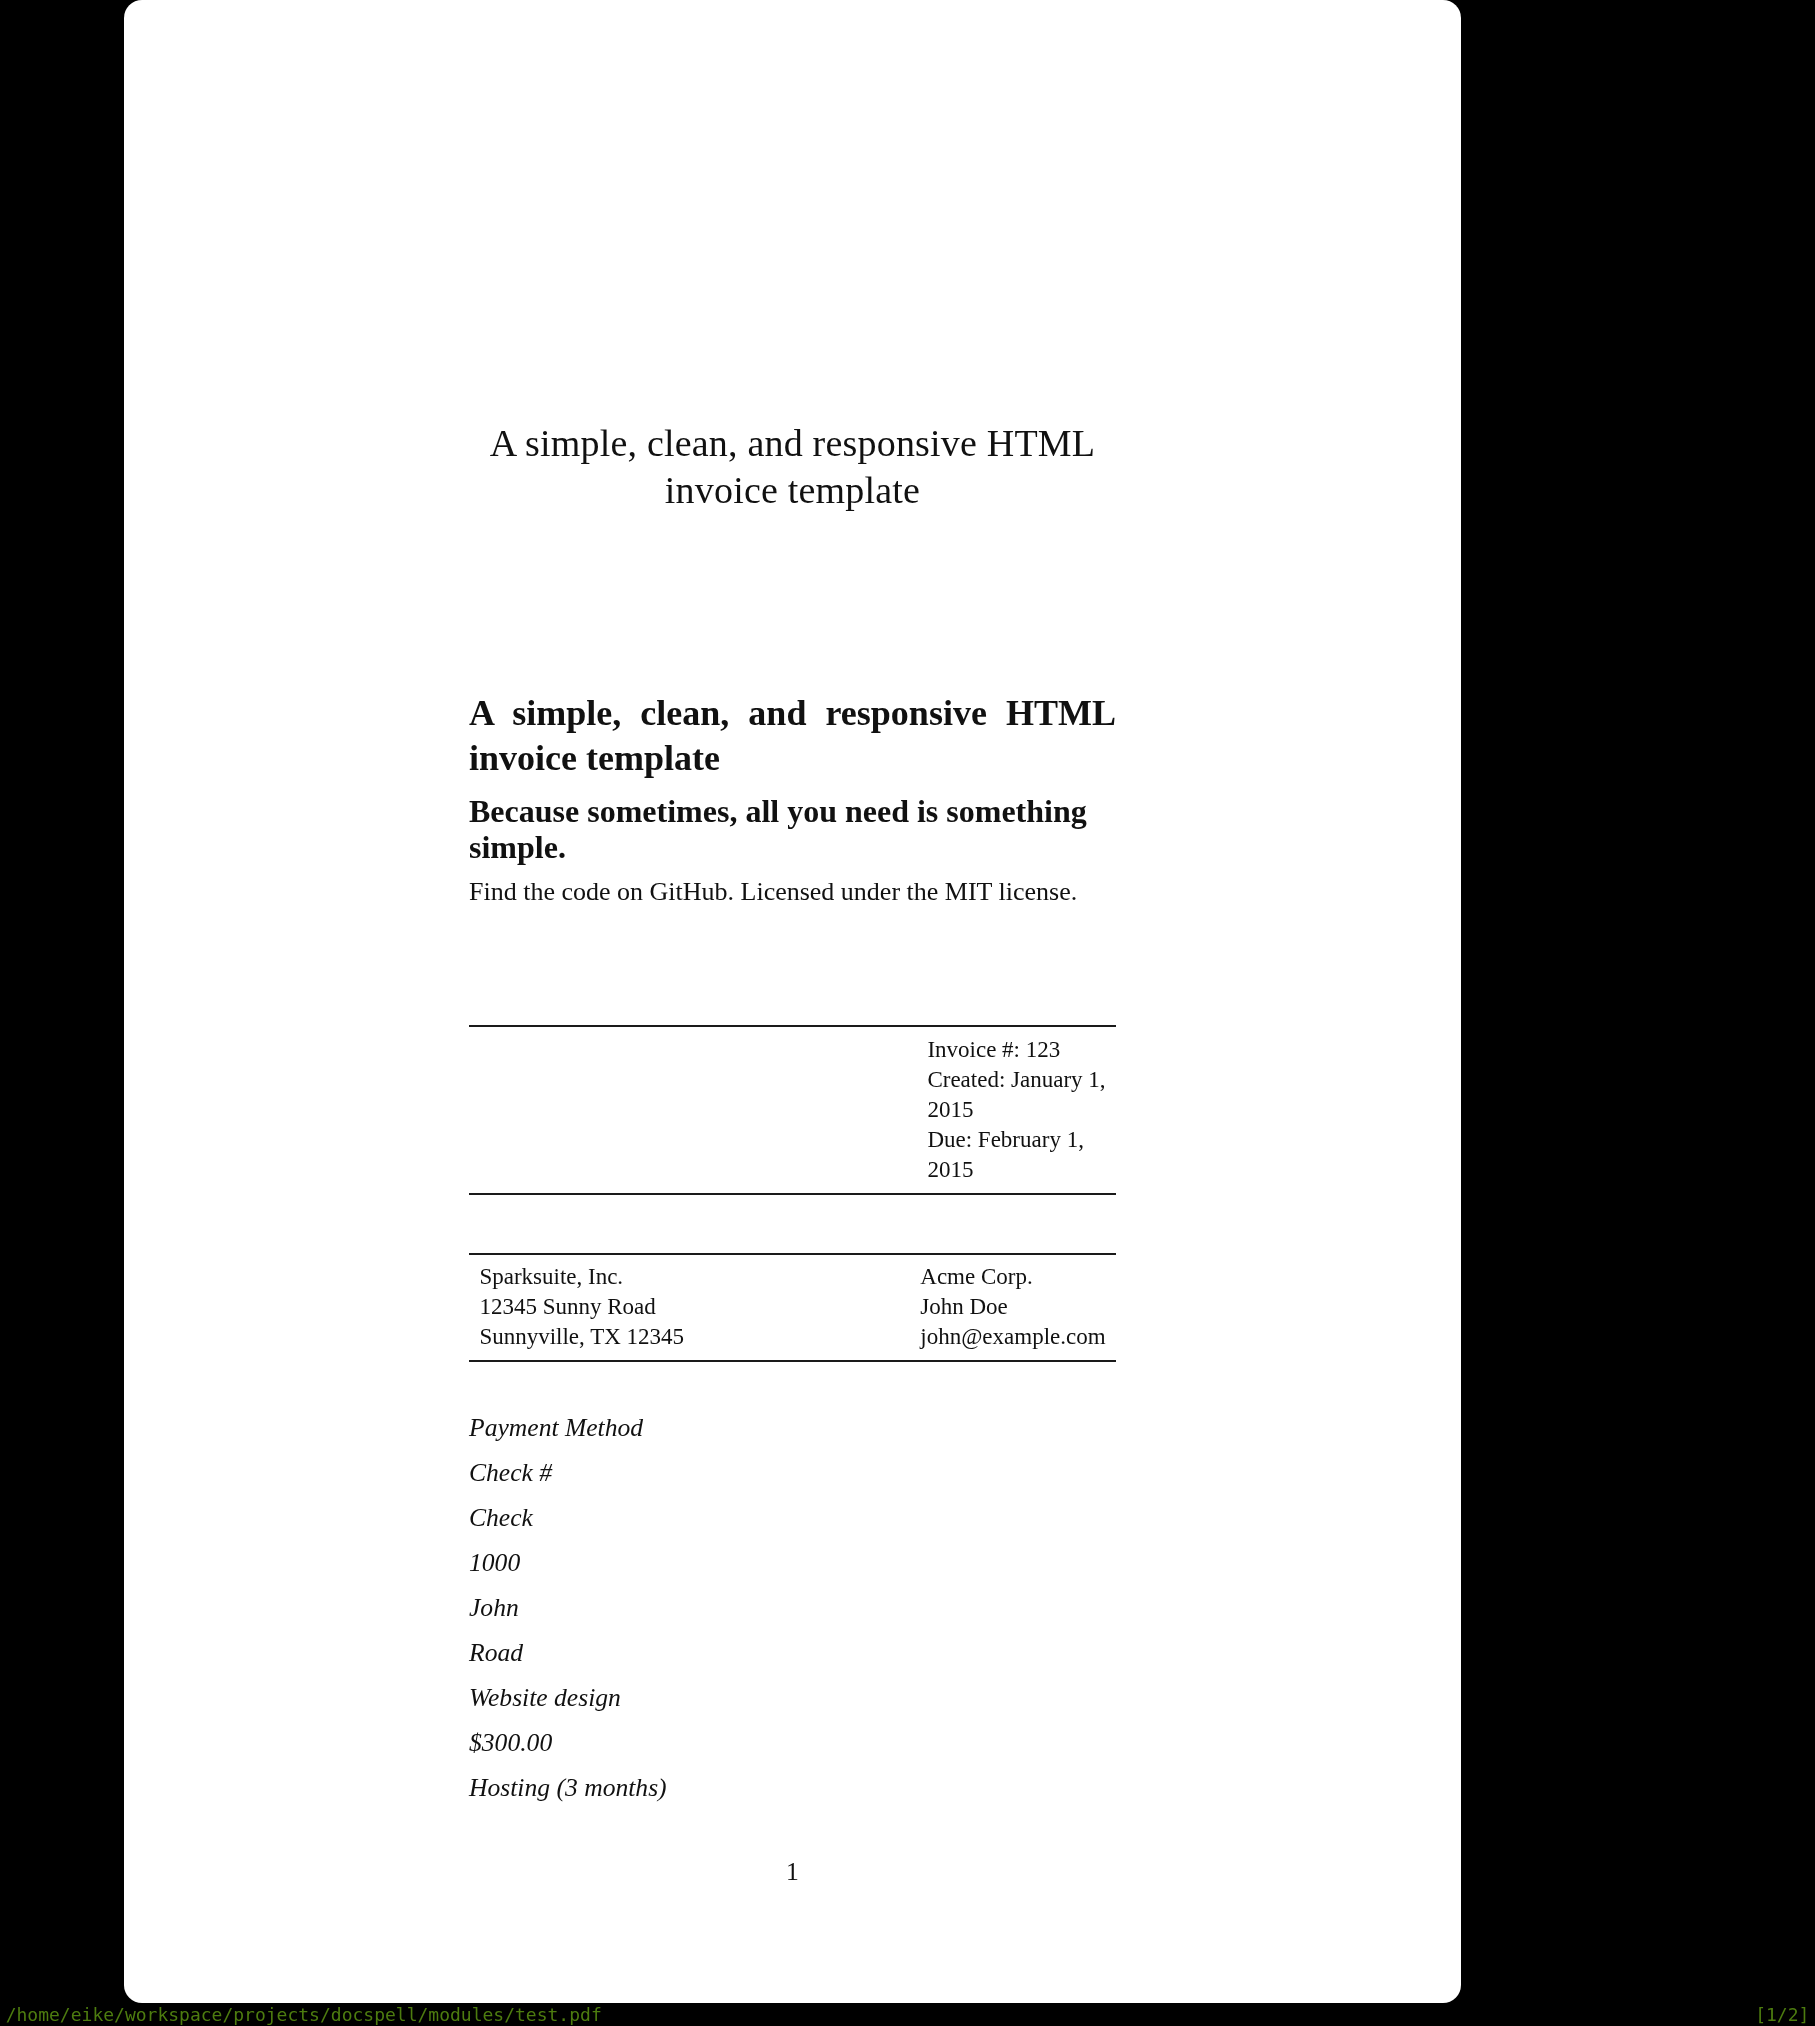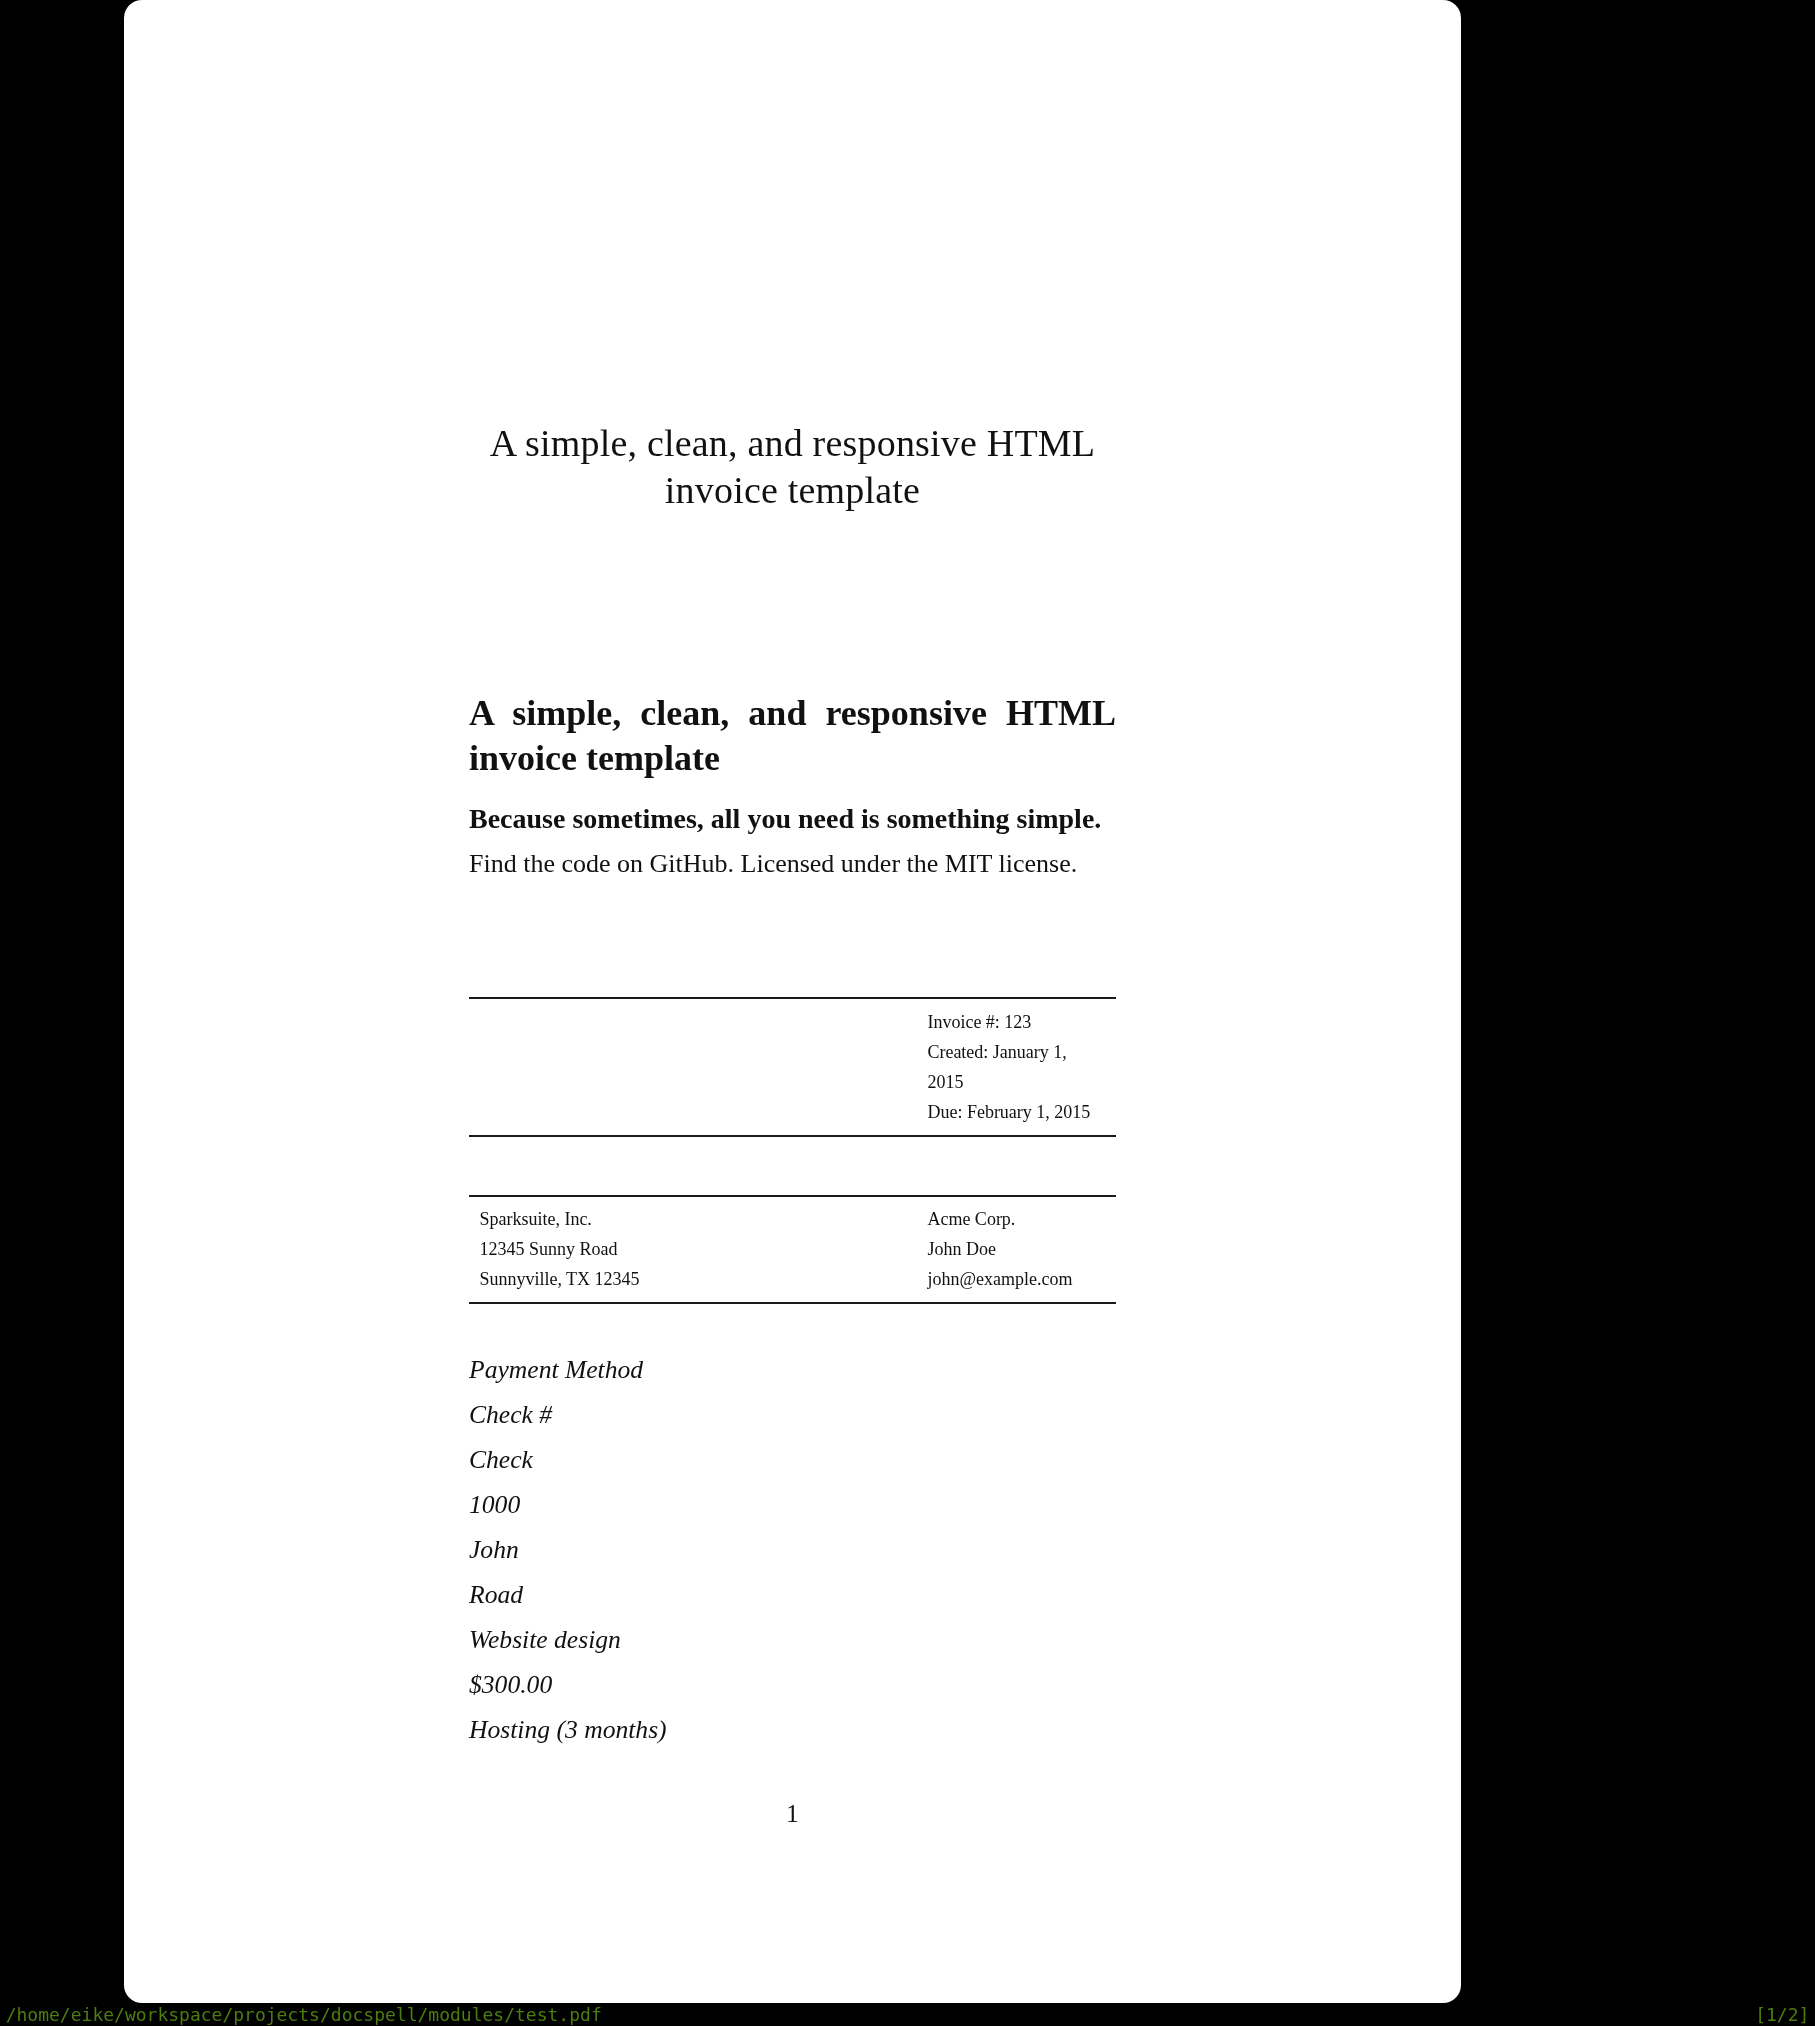--- a/index.html
+++ b/index.html
@@ -13,26 +13,26 @@
   .page     { position: absolute; left: 124px; top: 0; width: 1337px; height: 2003px;
               background: #ffffff; border-radius: 18px; }
   .content  { padding: 420px 345px 0 345px; }
 
   .doc-title { font-size: 38px; line-height: 47px; font-weight: 400;
                text-align: center; letter-spacing: 0.2px; }
 
   .section-heading { margin-top: 177px; font-size: 36px; line-height: 45px;
                      font-weight: 700; text-align: justify; }
 
-  .subheading { margin-top: 20px; font-size: 28px; line-height: 36px; font-weight: 700; }
+  .subheading { margin-top: 12px; font-size: 32px; line-height: 36px; font-weight: 700; }
 
   .intro { margin-top: 11.4px; font-size: 26px; line-height: 32px; }
 
   .rule-table { margin-top: 117px; border-top: 2.8px solid #1a1a1a; border-bottom: 2.8px solid #1a1a1a;
-                padding: 7.6px 10.4px; font-size: 18px; line-height: 30px; }
+                padding: 7.6px 10.4px; font-size: 23px; line-height: 30px; }
   .meta-right { margin-left: 448px; }
 
   .parties { margin-top: 58px; display: flex; }
   .party-from { width: 448px; }
   .party-to   { flex: 1; }
 
   .details p { font-size: 25.6px; line-height: 30px; margin-top: 15px; font-style: italic; }
   .details p:first-child { margin-top: 51px; }
 
   .page-number { margin-top: 54px; font-size: 25.6px; line-height: 30px; text-align: center; }

